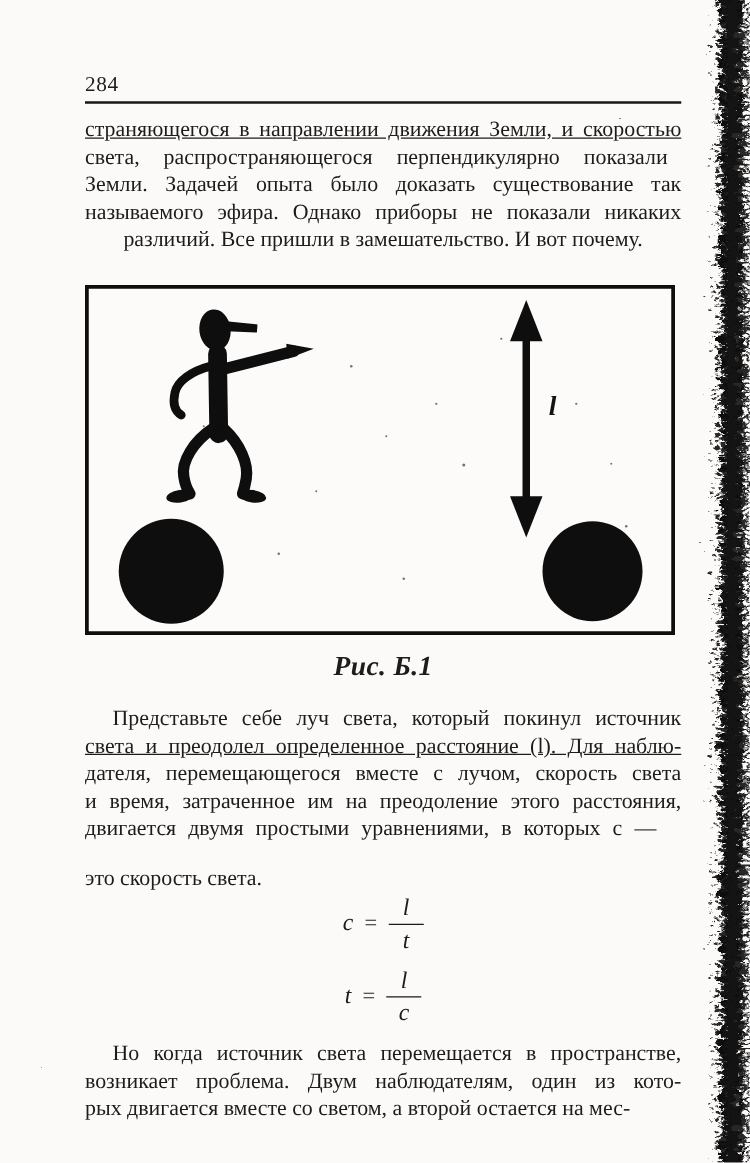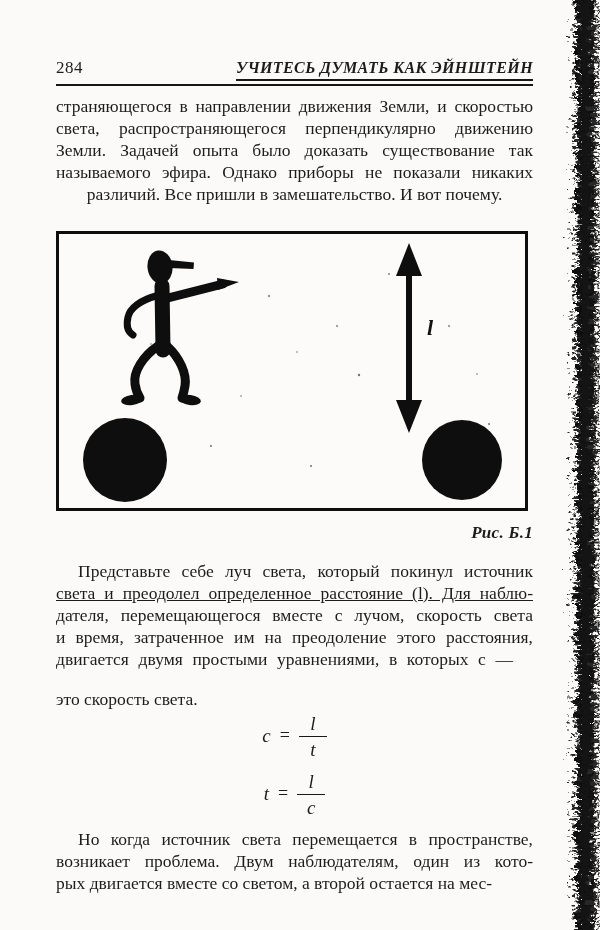--- a/index.html
+++ b/index.html
@@ -10,21 +10,21 @@
     font-family:"Liberation Serif", serif;
     
     background-image:
       radial-gradient(circle 1px at 213px 104px, #8a8a8a 45%, transparent 55%),
       radial-gradient(circle 1px at 118px 887px, #9a9a9a 45%, transparent 55%),
       radial-gradient(circle 1px at 33px 854px, #9a9a9a 45%, transparent 55%),
       radial-gradient(circle 1px at 548px 612px, #8a8a8a 45%, transparent 55%),
       radial-gradient(circle 1px at 496px 95px, #8a8a8a 45%, transparent 55%),
       radial-gradient(circle 1px at 560px 434px, #777 45%, transparent 55%);
   }
-  .content{position:absolute;left:56px;top:58px;width:477px;}
+  .content{position:absolute;left:68px;top:58px;width:477px;}
   
   .pghead{
     display:flex;justify-content:space-between;align-items:baseline;
     border-bottom:2px solid #171717;padding-bottom:3px;
   }
   .pgnum{font-size:17px;letter-spacing:.5px;}
   .runtitle{
     font-size:16px;font-weight:bold;font-style:italic;letter-spacing:.4px;
     border-bottom:2px solid #171717;padding-bottom:2px;
   }
@@ -35,22 +35,22 @@
     font-size:17.5px;line-height:22px;white-space:nowrap;
     text-rendering:optimizeLegibility;
   }
   .indent .tline:first-child{text-indent:22px;}
   
   .figbox{
     margin-top:26px;width:466px;height:274px;
     border:3px solid #0e0e0e;background:#fcfbf9;position:relative;
   }
   .figcaption{
-    margin-top:12px;text-align:right;
-    font-size:17px;font-weight:bold;font-style:italic;letter-spacing:.3px;
+    margin-top:12px;text-align:center;
+    font-size:22px;font-weight:bold;font-style:italic;letter-spacing:.3px;
   }
   .p2{margin-top:17px;}
   
   .eqwrap{margin-top:2px;}
   .equation{
     display:flex;justify-content:center;align-items:center;
     gap:9px;margin-bottom:10px;height:48px;
     font-style:italic;font-size:19px;
   }
   .eq-rel{font-style:normal;font-size:18px;position:relative;top:-1px;}
@@ -61,26 +61,25 @@
   
   .edgeband{position:absolute;top:0;right:0;width:40px;height:930px;pointer-events:none;}
 </style>
 </head>
 <body>
 
 <div class="content">
 
   <div class="pghead">
     <span class="pgnum">284</span>
-    <span class="runtitle">УЧИТЕСЬ ДУМАТЬ КАК ЭЙНШТЕЙН</span>
   </div>
 
   <div class="para p1">
-      <div class="tline" style="word-spacing: 3.41927px;"><span class="tx">страняющегося в направлении движения Земли, и скоростью</span></div>
-      <div class="tline" style="word-spacing: 14.8229px;"><span class="tx">света, распространяющегося перпендикулярно движению</span></div>
+      <div class="tline" style="word-spacing: 3.41927px; text-decoration: underline;"><span class="tx">страняющегося в направлении движения Земли, и скоростью</span></div>
+      <div class="tline" style="word-spacing: 14.8229px;"><span class="tx">света, распространяющегося перпендикулярно показали</span></div>
       <div class="tline" style="word-spacing: 9.72656px;"><span class="tx">Земли. Задачей опыта было доказать существование так</span></div>
       <div class="tline" style="word-spacing: 6.84375px;"><span class="tx">называемого эфира. Однако приборы не показали никаких</span></div>
       <div class="tline last" style="word-spacing: 0px; text-align: center;"><span class="tx">различий. Все пришли в замешательство. И вот почему.</span></div>
     </div>
 
   <div class="figbox">
     <svg width="466" height="274" viewBox="0 0 466 274">
 
       <g fill="#0e0e0e" stroke="#0e0e0e">
         <ellipse cx="101" cy="33" rx="12.5" ry="16.5" stroke="none" transform="rotate(-7 101 33)"></ellipse>

